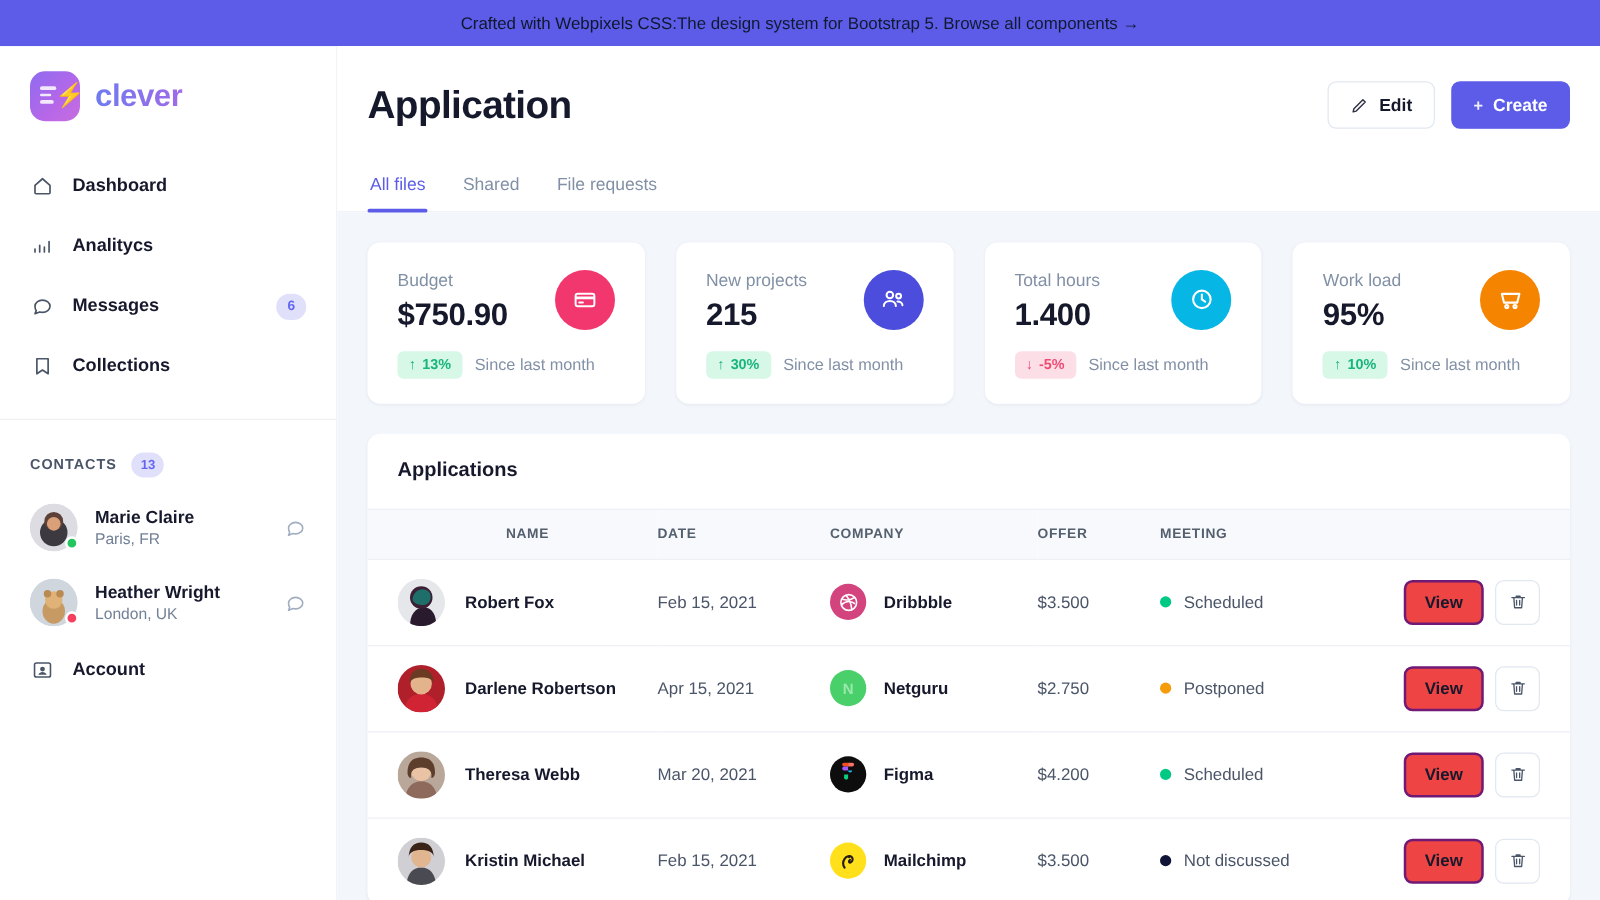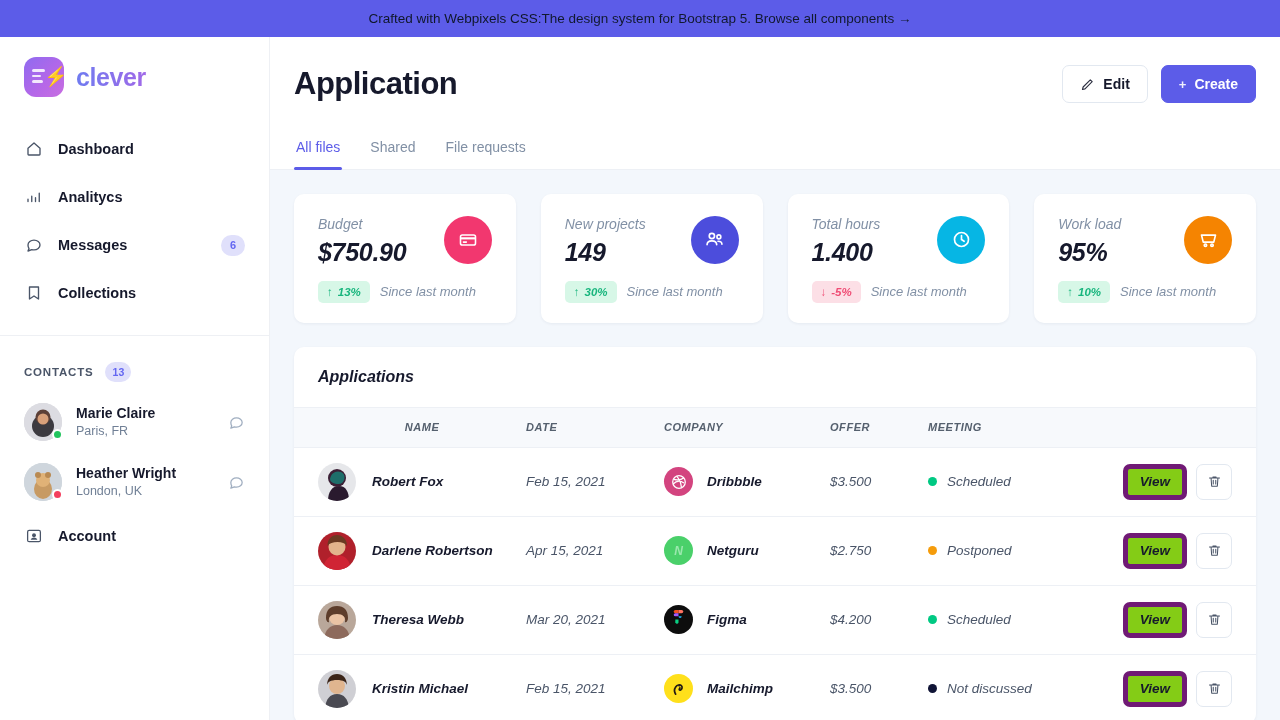--- a/index.html
+++ b/index.html
@@ -115,21 +115,21 @@
 
   .tabs { display: flex; gap: 26px; margin-top: 36px; }
   .tab { font-size: 14px; color: #8190a5; padding: 0 2px 14px 2px; cursor: pointer; position: relative; }
   .tab.active { color: #5c5ce8; font-weight: normal; }
   .tab.active:after {
     content: ""; position: absolute; left: 0; right: 0; bottom: -1px;
     height: 3px; background: #5c5ce8; border-radius: 2px;
   }
   .tabs-rule { height: 1px; background: #edf0f5; }
 
-  .scroll-area { flex: 1 1 auto; background: #f3f7fc; padding: 24px 24px 12px 24px; overflow: hidden; font-style: italic; }
+  .scroll-area { flex: 1 1 auto; background: #f3f7fc; padding: 24px 24px 12px 24px; overflow: hidden; }
 
   .stats { display: flex; gap: 25px; }
   .stat {
     flex: 1 1 0; background: #fff; border-radius: 10px;
     padding: 22px 24px 20px 24px; box-shadow: 0 1px 3px rgba(20,30,60,.06);
   }
   .stat-top { display: flex; align-items: flex-start; }
   .stat-label { font-size: 14px; color: #8190a5; }
   .stat-value { font-size: 25px; font-weight: bold; color: #16192c; margin-top: 6px; letter-spacing: -.3px; }
   .stat-icon {
@@ -172,22 +172,22 @@
   .co-logo {
     width: 29px; height: 29px; border-radius: 50%; flex: 0 0 29px;
     display: flex; align-items: center; justify-content: center;
     font-size: 13px; font-weight: bold; color: #fff;
   }
   .cell-company .cnm { font-size: 13.5px; font-weight: bold; color: #16192c; }
   .cell-meeting { display: flex; align-items: center; gap: 10px; }
   .mdot { width: 9px; height: 9px; border-radius: 50%; flex: 0 0 9px; }
   .cell-actions { display: flex; gap: 9px; justify-content: flex-end; padding-right: 24px; }
   .btn-view {
-    height: 36px; min-width: 64px; border-radius: 7px; border: 5px solid #701a75;
-    background: #84cc16; color: #16192c; font-size: 13.5px; font-weight: bold;
+    height: 36px; min-width: 64px; border-radius: 7px; border: 2px solid #701a75;
+    background: #ef4444; color: #16192c; font-size: 13.5px; font-weight: bold;
     display: flex; align-items: center; justify-content: center; cursor: pointer;
   }
   .btn-del {
     width: 36px; height: 36px; border-radius: 7px; border: 1px solid #e2e8f0;
     background: #fff; color: #4a5568; display: flex; align-items: center;
     justify-content: center; cursor: pointer;
   }
   svg { display: block; }
 </style>
 </head>
@@ -372,21 +372,21 @@
                 <span>13%</span>
               </span>
               <span class="stat-since">Since last month</span>
             </div>
           </div>
 
           <div class="stat">
             <div class="stat-top">
               <div>
                 <div class="stat-label">New projects</div>
-                <div class="stat-value">149</div>
+                <div class="stat-value">215</div>
               </div>
               <div class="stat-icon" style="background:#4c4ddc;">
                 <svg width="21" height="21" viewBox="0 0 24 24" fill="none" stroke="currentColor" stroke-width="1.9" stroke-linecap="round" stroke-linejoin="round">
                     <circle cx="9" cy="8" r="3"></circle>
                     <circle cx="17" cy="9" r="2.2"></circle>
                     <path d="M3.5 18c0-2.8 2.5-4.5 5.5-4.5s5.5 1.7 5.5 4.5"></path>
                     <path d="M16 14c2.4 0 4.5 1.3 4.5 3.4"></path>
                   </svg>
               </div>
             </div>

